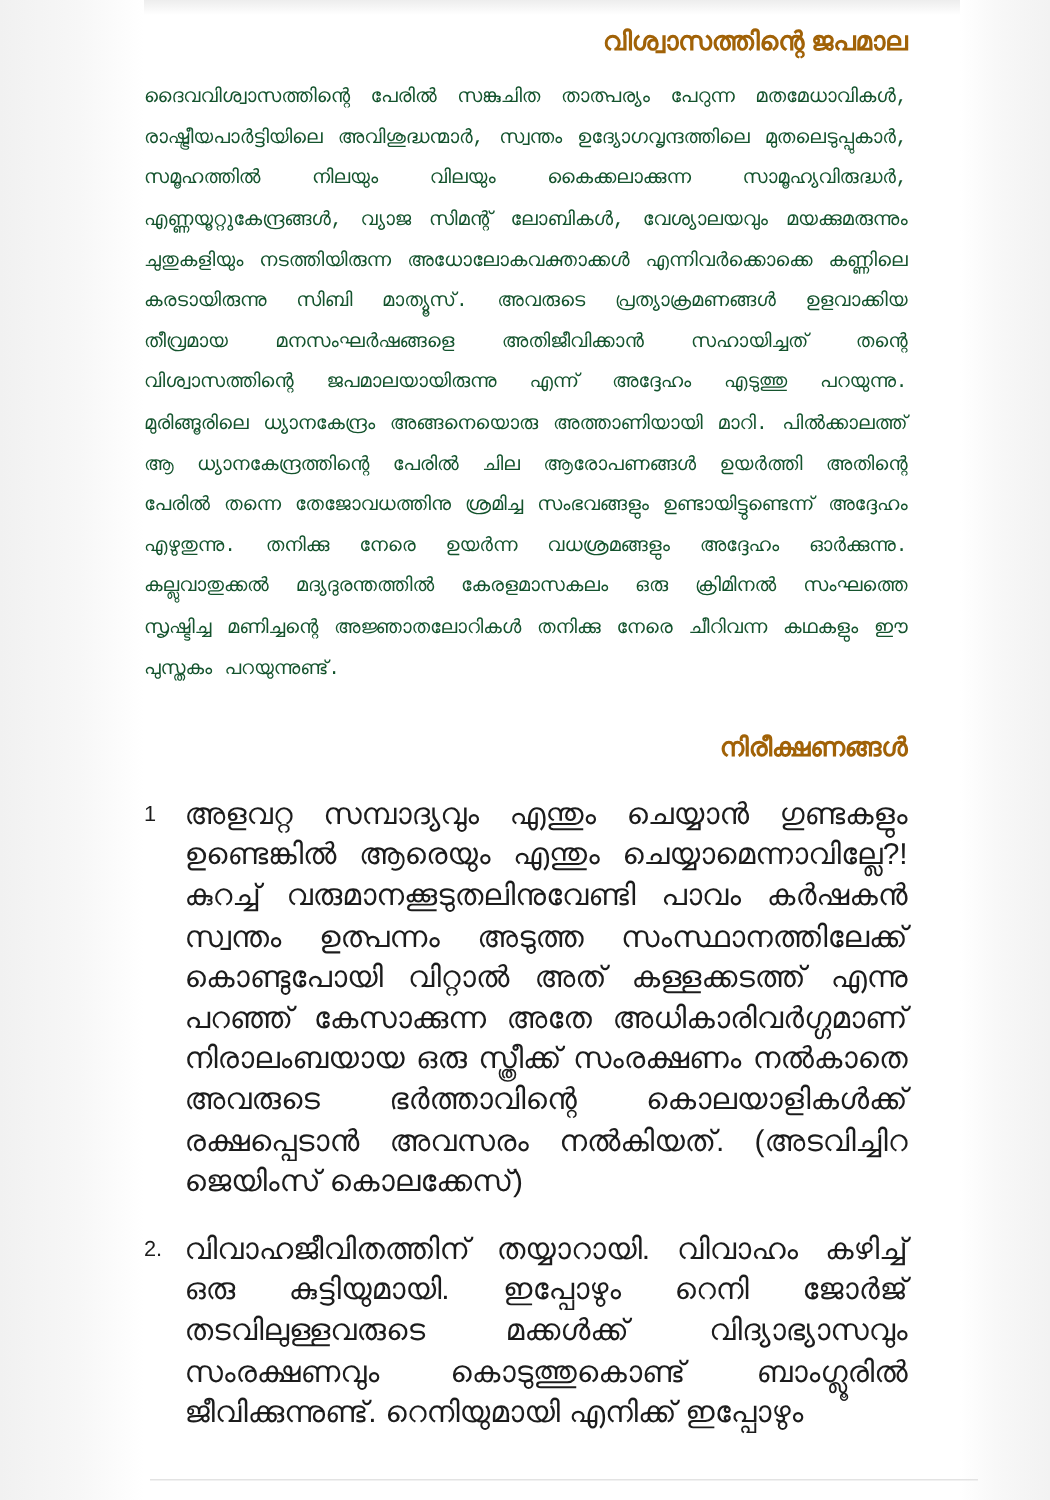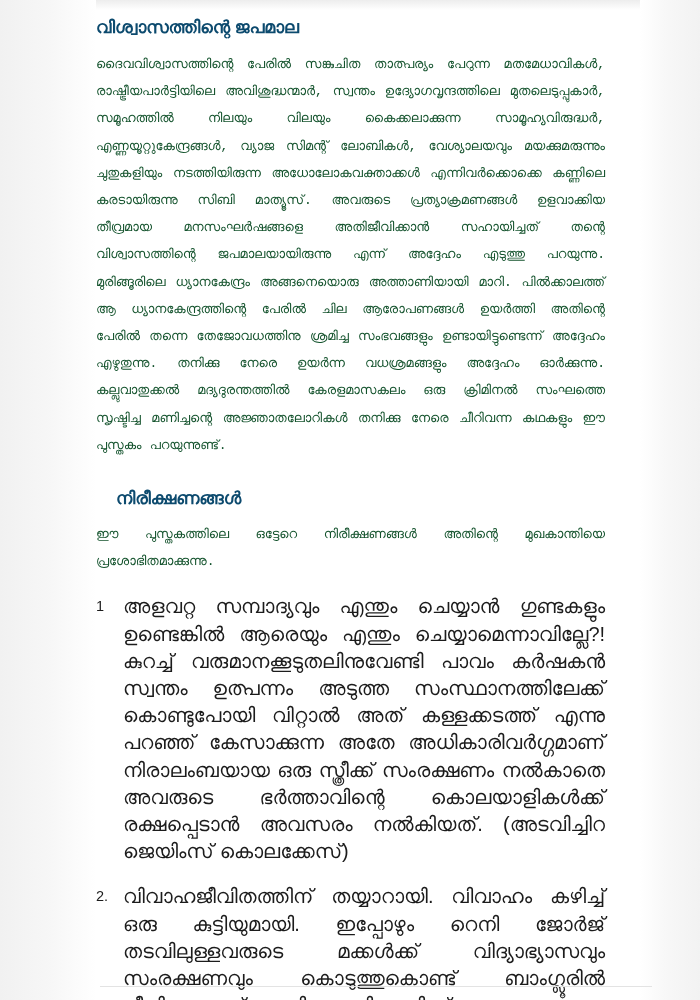--- a/index.html
+++ b/index.html
@@ -46,23 +46,24 @@
     height: 1000px;
     box-sizing: border-box;
     padding: 14px 95px 0 96px;
   }
 
   .heading {
     font-family: "Liberation Sans", "DejaVu Sans", sans-serif;
     font-size: 17.5px;
     font-weight: 700;
     line-height: 27px;
-    color: #0c4a6e;
+    color: #a16207;
     margin: 0 0 10px 0;
     letter-spacing: -0.1px;
+    text-align: right;
   }
   .heading.second {
     margin-top: 26px;
     margin-bottom: 9px;
     margin-left: 20px;
   }
 
   .body-text {
     font-family: Liberation Mono, monospace;
     font-size: 13px;
@@ -123,21 +124,20 @@
 <div class="page-edge-right"></div>
 
 <div class="page">
 
   <h2 class="heading">വിശ്വാസത്തിന്റെ ജപമാല</h2>
 
   <p class="body-text">ദൈവവിശ്വാസത്തിന്റെ പേരിൽ സങ്കുചിത താത്പര്യം പേറുന്ന മതമേധാവികൾ, രാഷ്ട്രീയപാർട്ടിയിലെ അവിശുദ്ധന്മാർ, സ്വന്തം ഉദ്യോഗവൃന്ദത്തിലെ മുതലെടുപ്പുകാർ, സമൂഹത്തിൽ നിലയും വിലയും കൈക്കലാക്കുന്ന സാമൂഹ്യവിരുദ്ധർ, എണ്ണയൂറ്റുകേന്ദ്രങ്ങൾ, വ്യാജ സിമന്റ് ലോബികൾ, വേശ്യാലയവും മയക്കുമരുന്നും ചുതുകളിയും നടത്തിയിരുന്ന അധോലോകവക്താക്കൾ എന്നിവർക്കൊക്കെ കണ്ണിലെ കരടായിരുന്നു സിബി മാത്യൂസ്. അവരുടെ പ്രത്യാക്രമണങ്ങൾ ഉളവാക്കിയ തീവ്രമായ മനസംഘർഷങ്ങളെ അതിജീവിക്കാൻ സഹായിച്ചത് തന്റെ വിശ്വാസത്തിന്റെ ജപമാലയായിരുന്നു എന്ന് അദ്ദേഹം എടുത്തു പറയുന്നു. മുരിങ്ങൂരിലെ ധ്യാനകേന്ദ്രം അങ്ങനെയൊരു അത്താണിയായി മാറി. പിൽക്കാലത്ത് ആ ധ്യാനകേന്ദ്രത്തിന്റെ പേരിൽ ചില ആരോപണങ്ങൾ ഉയർത്തി അതിന്റെ പേരിൽ തന്നെ തേജോവധത്തിനു ശ്രമിച്ച സംഭവങ്ങളും ഉണ്ടായിട്ടുണ്ടെന്ന് അദ്ദേഹം എഴുതുന്നു. തനിക്കു നേരെ ഉയർന്ന വധശ്രമങ്ങളും അദ്ദേഹം ഓർക്കുന്നു. കല്ലുവാതുക്കൽ മദ്യദുരന്തത്തിൽ കേരളമാസകലം ഒരു ക്രിമിനൽ സംഘത്തെ സൃഷ്ടിച്ച മണിച്ചന്റെ അജ്ഞാതലോറികൾ തനിക്കു നേരെ ചീറിവന്ന കഥകളും ഈ പുസ്തകം പറയുന്നുണ്ട്.</p>
 
   <h2 class="heading second">നിരീക്ഷണങ്ങൾ</h2>
 
-  <p class="body-text">ഈ പുസ്തകത്തിലെ ഒട്ടേറെ നിരീക്ഷണങ്ങൾ അതിന്റെ മുഖകാന്തിയെ പ്രശോഭിതമാക്കുന്നു.</p>
 
   <ol class="obs-list">
     <li class="obs-item">
       <span class="obs-marker">1</span>
       <span class="obs-text">അളവറ്റ സമ്പാദ്യവും എന്തും ചെയ്യാൻ ഗുണ്ടകളും ഉണ്ടെങ്കിൽ ആരെയും എന്തും ചെയ്യാമെന്നാവില്ലേ?! കുറച്ച് വരുമാനക്കൂടുതലിനുവേണ്ടി പാവം കർഷകൻ സ്വന്തം ഉത്പന്നം അടുത്ത സംസ്ഥാനത്തിലേക്ക് കൊണ്ടുപോയി വിറ്റാൽ അത് കള്ളക്കടത്ത് എന്നു പറഞ്ഞ് കേസാക്കുന്ന അതേ അധികാരിവർഗ്ഗമാണ് നിരാലംബയായ ഒരു സ്ത്രീക്ക് സംരക്ഷണം നൽകാതെ അവരുടെ ഭർത്താവിന്റെ കൊലയാളികൾക്ക് രക്ഷപ്പെടാൻ അവസരം നൽകിയത്. (അടവിച്ചിറ ജെയിംസ് കൊലക്കേസ്)</span>
     </li>
     <li class="obs-item">
       <span class="obs-marker">2.</span>
       <span class="obs-text">വിവാഹജീവിതത്തിന് തയ്യാറായി. വിവാഹം കഴിച്ച് ഒരു കുട്ടിയുമായി. ഇപ്പോഴും റെനി ജോർജ് തടവിലുള്ളവരുടെ മക്കൾക്ക് വിദ്യാഭ്യാസവും സംരക്ഷണവും കൊടുത്തുകൊണ്ട് ബാംഗ്ലൂരിൽ ജീവിക്കുന്നുണ്ട്. റെനിയുമായി എനിക്ക് ഇപ്പോഴും</span>
     </li>

